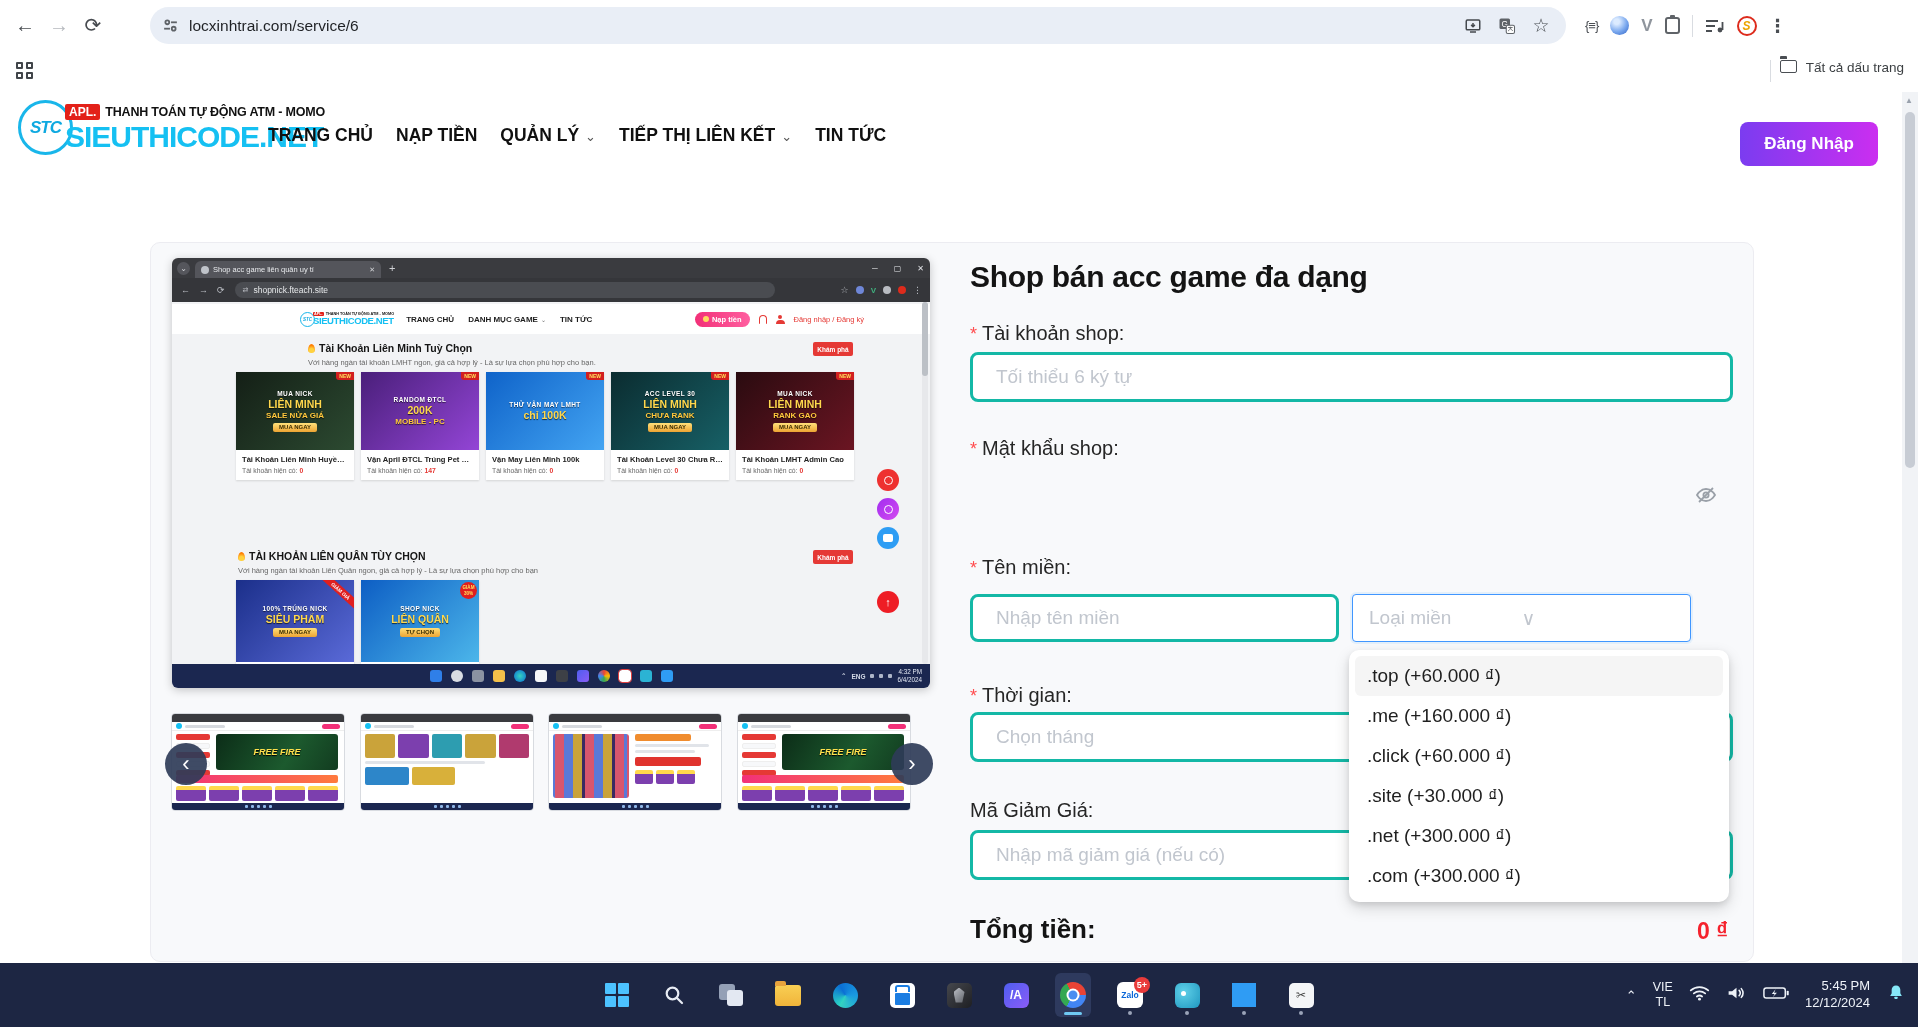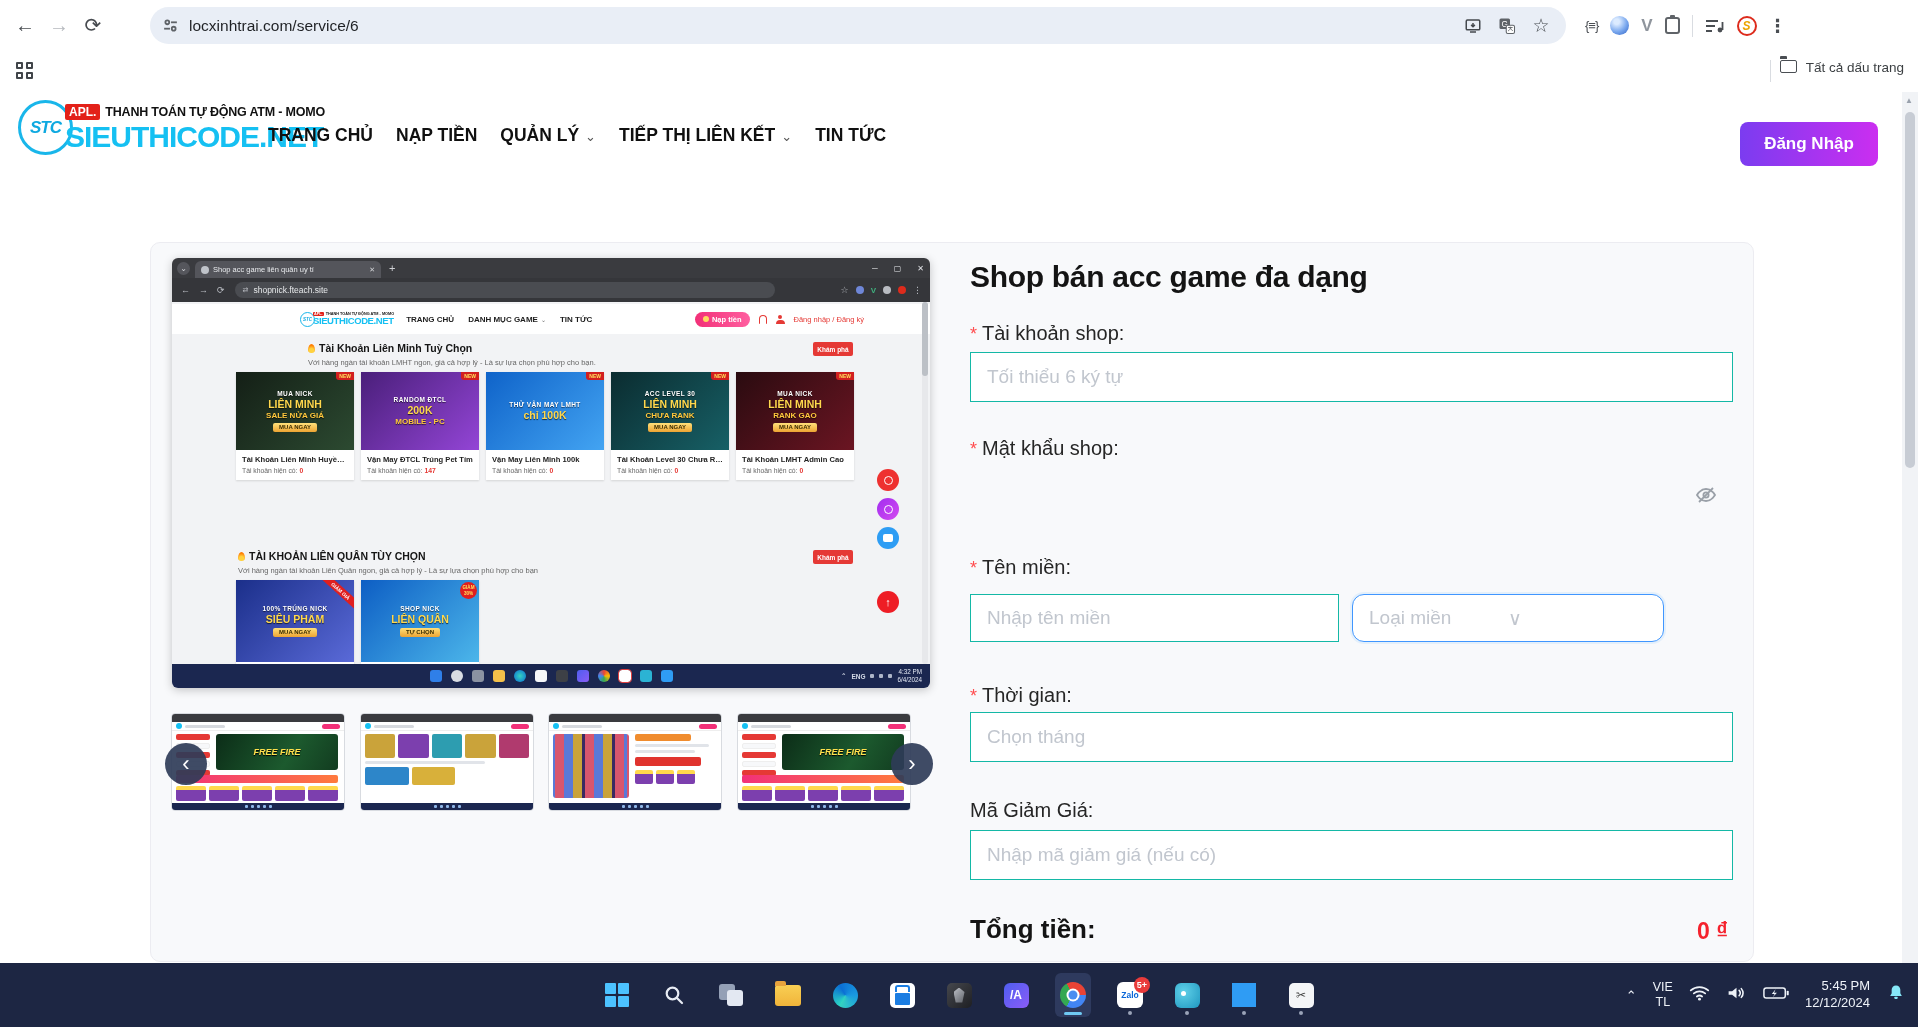--- a/index.html
+++ b/index.html
@@ -159,24 +159,24 @@
   .t-ln{height:3px;width:74px;background:#e1e4e9;border-radius:2px;margin-bottom:3px}
   .t-red{height:9px;width:66px;background:#e0332e;border-radius:2px;margin:4px 0}
   .t-mini{display:flex;gap:3px}
   .t-mini i{width:18px;height:14px;border-radius:2px;background:linear-gradient(180deg,#ffd84d 30%,#7c3fae 30%)}
   .car-arrow{position:absolute;width:42px;height:42px;border-radius:50%;background:rgba(47,60,88,.92);color:#fff;font-size:22px;display:flex;align-items:center;justify-content:center;cursor:pointer;z-index:5}
 
   
   #form-title{left:970px;top:260px;font-size:30px;font-weight:800;color:#141414;letter-spacing:-.3px}
   .f-label{position:absolute;font-size:20px;color:#262626;display:flex;gap:5px;align-items:baseline}
   .req{color:#ff4d4f;font-size:18px}
-  .f-input{position:absolute;left:970px;width:763px;height:50px;background:#fff;border:1px solid #14b8a6;border-radius:0;font-size:19px;color:#333;padding:0 16px;font-family:inherit;outline:none}
+  .f-input{position:absolute;left:970px;width:763px;height:50px;background:#fff;border:3px solid #14b8a6;border-radius:8px;font-size:19px;color:#333;padding:0 23px;font-family:inherit;outline:none}
   .f-input::placeholder{color:#c1c6ce}
   #domain-input{width:369px}
-  #domain-select{position:absolute;left:1352px;top:594px;width:312px;height:48px;background:#fff;border:1.5px solid #4096ff;border-radius:12px;display:flex;align-items:center;padding:0 16px;box-shadow:0 0 0 2px rgba(5,145,255,.08);cursor:pointer}
+  #domain-select{position:absolute;left:1352px;top:594px;width:339px;height:48px;background:#fff;border:1.5px solid #4096ff;border-radius:4px;display:flex;align-items:center;padding:0 16px;box-shadow:0 0 0 2px rgba(5,145,255,.08);cursor:pointer}
   #domain-select span{font-size:19px;color:#c1c6ce;flex:1}
   .sel-caret{color:#b7bbc2;font-size:14px}
   #eye{position:absolute;left:1694px;top:483px;cursor:pointer}
   #dropdown{position:absolute;left:1349px;top:650px;width:380px;background:#fff;border-radius:10px;box-shadow:0 6px 16px rgba(0,0,0,.14),0 3px 6px rgba(0,0,0,.1);padding:6px;z-index:50}
   .dd-opt{height:40px;display:flex;align-items:center;padding:0 12px;font-size:19px;color:#1f1f1f;border-radius:6px;cursor:pointer}
   .dd-opt.sel{background:#f5f5f5}
   #total-label{left:970px;top:914px;font-size:26px;font-weight:800;color:#141414}
   #total-value{top:918px;right:190px;font-size:23px;font-weight:800;color:#f5222d}
 
   
@@ -413,21 +413,21 @@
             </div>
         </div>
         <div class="mcard">
           <div class="mbanner bg2">
               <span class="mnew">NEW</span>
               <span class="bl bl1">RANDOM ĐTCL</span>
               <span class="bl bl2">200K</span>
               <span class="bl bl3">MOBILE - PC</span>
             </div>
           <div class="minfo">
-              <div class="mname">Vận May ĐTCL Trúng Pet Tím</div>
+              <div class="mname">Vận April ĐTCL Trúng Pet Tím</div>
               <div class="mcount"><span>Tài khoản hiện có:</span> <b>147</b></div>
             </div>
         </div>
         <div class="mcard">
           <div class="mbanner bg3">
               <span class="mnew">NEW</span>
               <span class="bl bl1">THỬ VẬN MAY LMHT</span>
               <span class="bl bl2">chỉ 100K</span>
             </div>
           <div class="minfo">
@@ -697,20 +697,28 @@
     <span class="req">*</span>
     <span>Thời gian:</span>
   </div>
   <input class="f-input" style="top: 712px;" readonly="" placeholder="Chọn tháng">
 
   <div class="f-label" style="left:970px;top:799px">
     <span>Mã Giảm Giá:</span>
   </div>
   <input class="f-input" style="top: 830px;" readonly="" placeholder="Nhập mã giảm giá (nếu có)">
 
+  <div id="dropdown">
+    <div class="dd-opt sel">.top (+60.000 ₫)</div>
+    <div class="dd-opt">.me (+160.000 ₫)</div>
+    <div class="dd-opt">.click (+60.000 ₫)</div>
+    <div class="dd-opt">.site (+30.000 ₫)</div>
+    <div class="dd-opt">.net (+300.000 ₫)</div>
+    <div class="dd-opt">.com (+300.000 ₫)</div>
+  </div>
 
   <div id="total-label" class="abs">Tổng tiền:</div>
   <div id="total-value" class="abs">0 ₫</div>
 
   <div id="scrollbar" class="abs"></div>
   <div id="scroll-up" class="abs">▲</div>
   <div id="scroll-thumb" class="abs"></div>
 
   <div id="taskbar" class="abs">
     <div id="tb-center">

